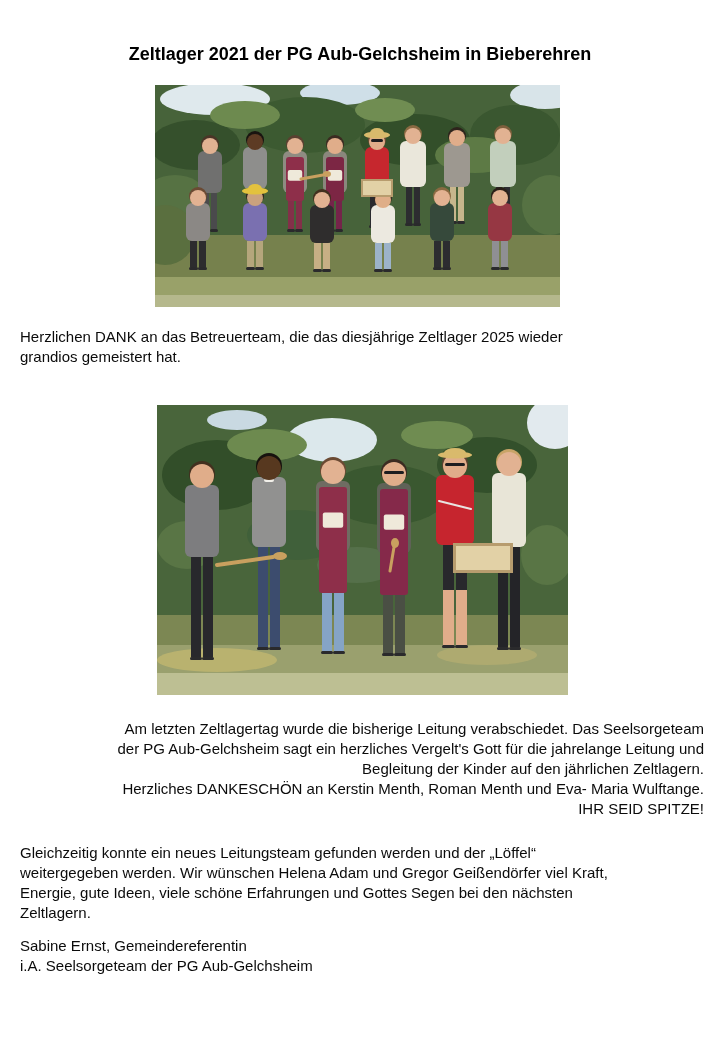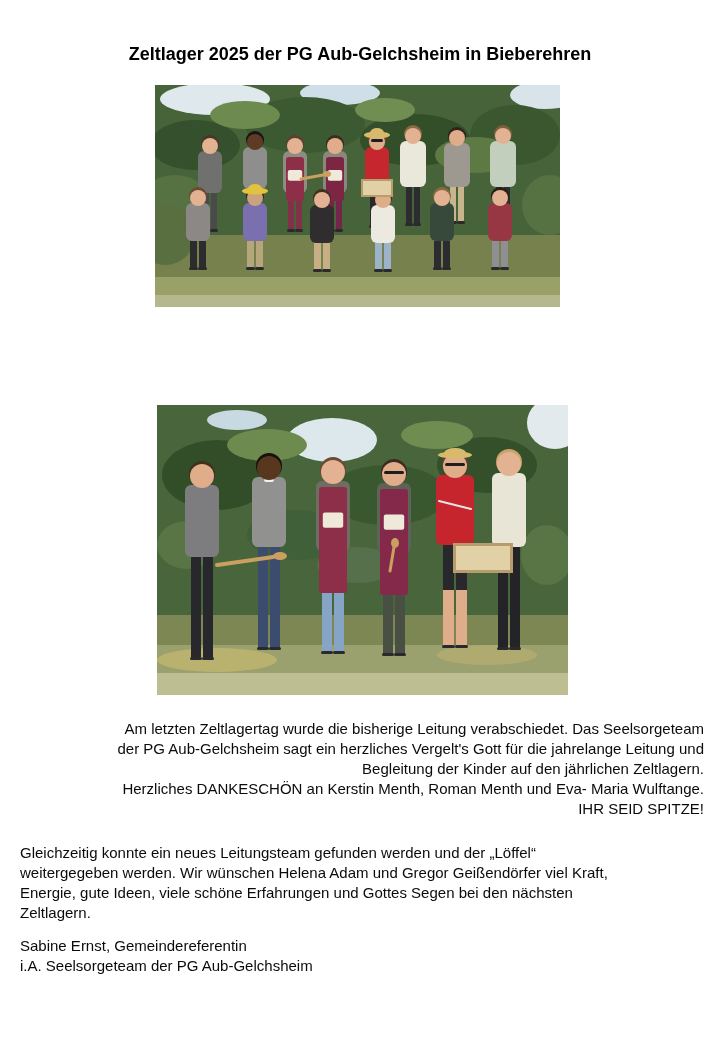--- a/index.html
+++ b/index.html
@@ -28,21 +28,21 @@
   .p1{top:327px;}
   .p2{top:719px;text-align:right;}
   .p3{top:843px;}
   .sig{top:936px;}
 </style>
 </head>
 <body>
 
 <div class="page">
 
-  <h1 class="title">Zeltlager 2025 der PG Aub-Gelchsheim in Bieberehren</h1>
+  <h1 class="title">Zeltlager 2021 der PG Aub-Gelchsheim in Bieberehren</h1>
 
   <figure class="photo photo-top">
     <svg id="photo-top-svg" role="img" aria-label="Group photo of the camp team: two rows of about fourteen people, back row standing and front row crouching, in front of green trees on grass" viewBox="0 0 405 222" preserveAspectRatio="none">
         <rect x="0" y="0" width="405" height="222" fill="#47633a" rx="0"></rect>
         <ellipse cx="60" cy="14" rx="55" ry="16" fill="#dfe9ed"></ellipse>
         <ellipse cx="185" cy="8" rx="40" ry="12" fill="#cfdfe8"></ellipse>
         <ellipse cx="390" cy="10" rx="35" ry="14" fill="#d8e4e9"></ellipse>
         <ellipse cx="40" cy="60" rx="45" ry="25" fill="#35502c"></ellipse>
         <ellipse cx="150" cy="40" rx="60" ry="28" fill="#3c5a31"></ellipse>
         <ellipse cx="260" cy="55" rx="55" ry="26" fill="#334f2a"></ellipse>
@@ -163,20 +163,22 @@
         <rect x="333" y="118" width="24" height="38" fill="#963743" rx="6"></rect>
         <circle cx="345" cy="111" r="9" fill="#2a1f18"></circle>
         <circle cx="345" cy="113" r="8" fill="#e2b292"></circle>
         <line x1="146" y1="94" x2="168" y2="90" stroke="#c9a05f" stroke-width="3" stroke-linecap="round"></line>
         <ellipse cx="172" cy="89" rx="4" ry="3" fill="#c9a05f"></ellipse>
         <rect x="206" y="94" width="32" height="18" fill="#b79c6e" rx="0"></rect>
         <rect x="208" y="96" width="28" height="14" fill="#e2d1a6" rx="0"></rect>
       </svg>
   </figure>
 
+  <p class="body p1">Herzlichen DANK an das Betreuerteam, die das diesjährige Zeltlager 2025 wieder
+grandios gemeistert hat.</p>
 
   <figure class="photo photo-bottom">
     <svg id="photo-bottom-svg" role="img" aria-label="Six people standing in front of green bushes: outgoing and new camp leaders, two wearing maroon aprons, handing over a wooden spoon and holding a wooden sign" viewBox="0 0 411 290" preserveAspectRatio="none">
         <rect x="0" y="0" width="411" height="290" fill="#49653b" rx="0"></rect>
         <ellipse cx="175" cy="35" rx="45" ry="22" fill="#dce8ec"></ellipse>
         <ellipse cx="398" cy="18" rx="28" ry="26" fill="#e2eaee"></ellipse>
         <ellipse cx="80" cy="15" rx="30" ry="10" fill="#c9d9e2"></ellipse>
         <ellipse cx="60" cy="70" rx="55" ry="35" fill="#324e29"></ellipse>
         <ellipse cx="230" cy="90" rx="60" ry="30" fill="#3a5830"></ellipse>
         <ellipse cx="330" cy="60" rx="50" ry="28" fill="#33502b"></ellipse>

